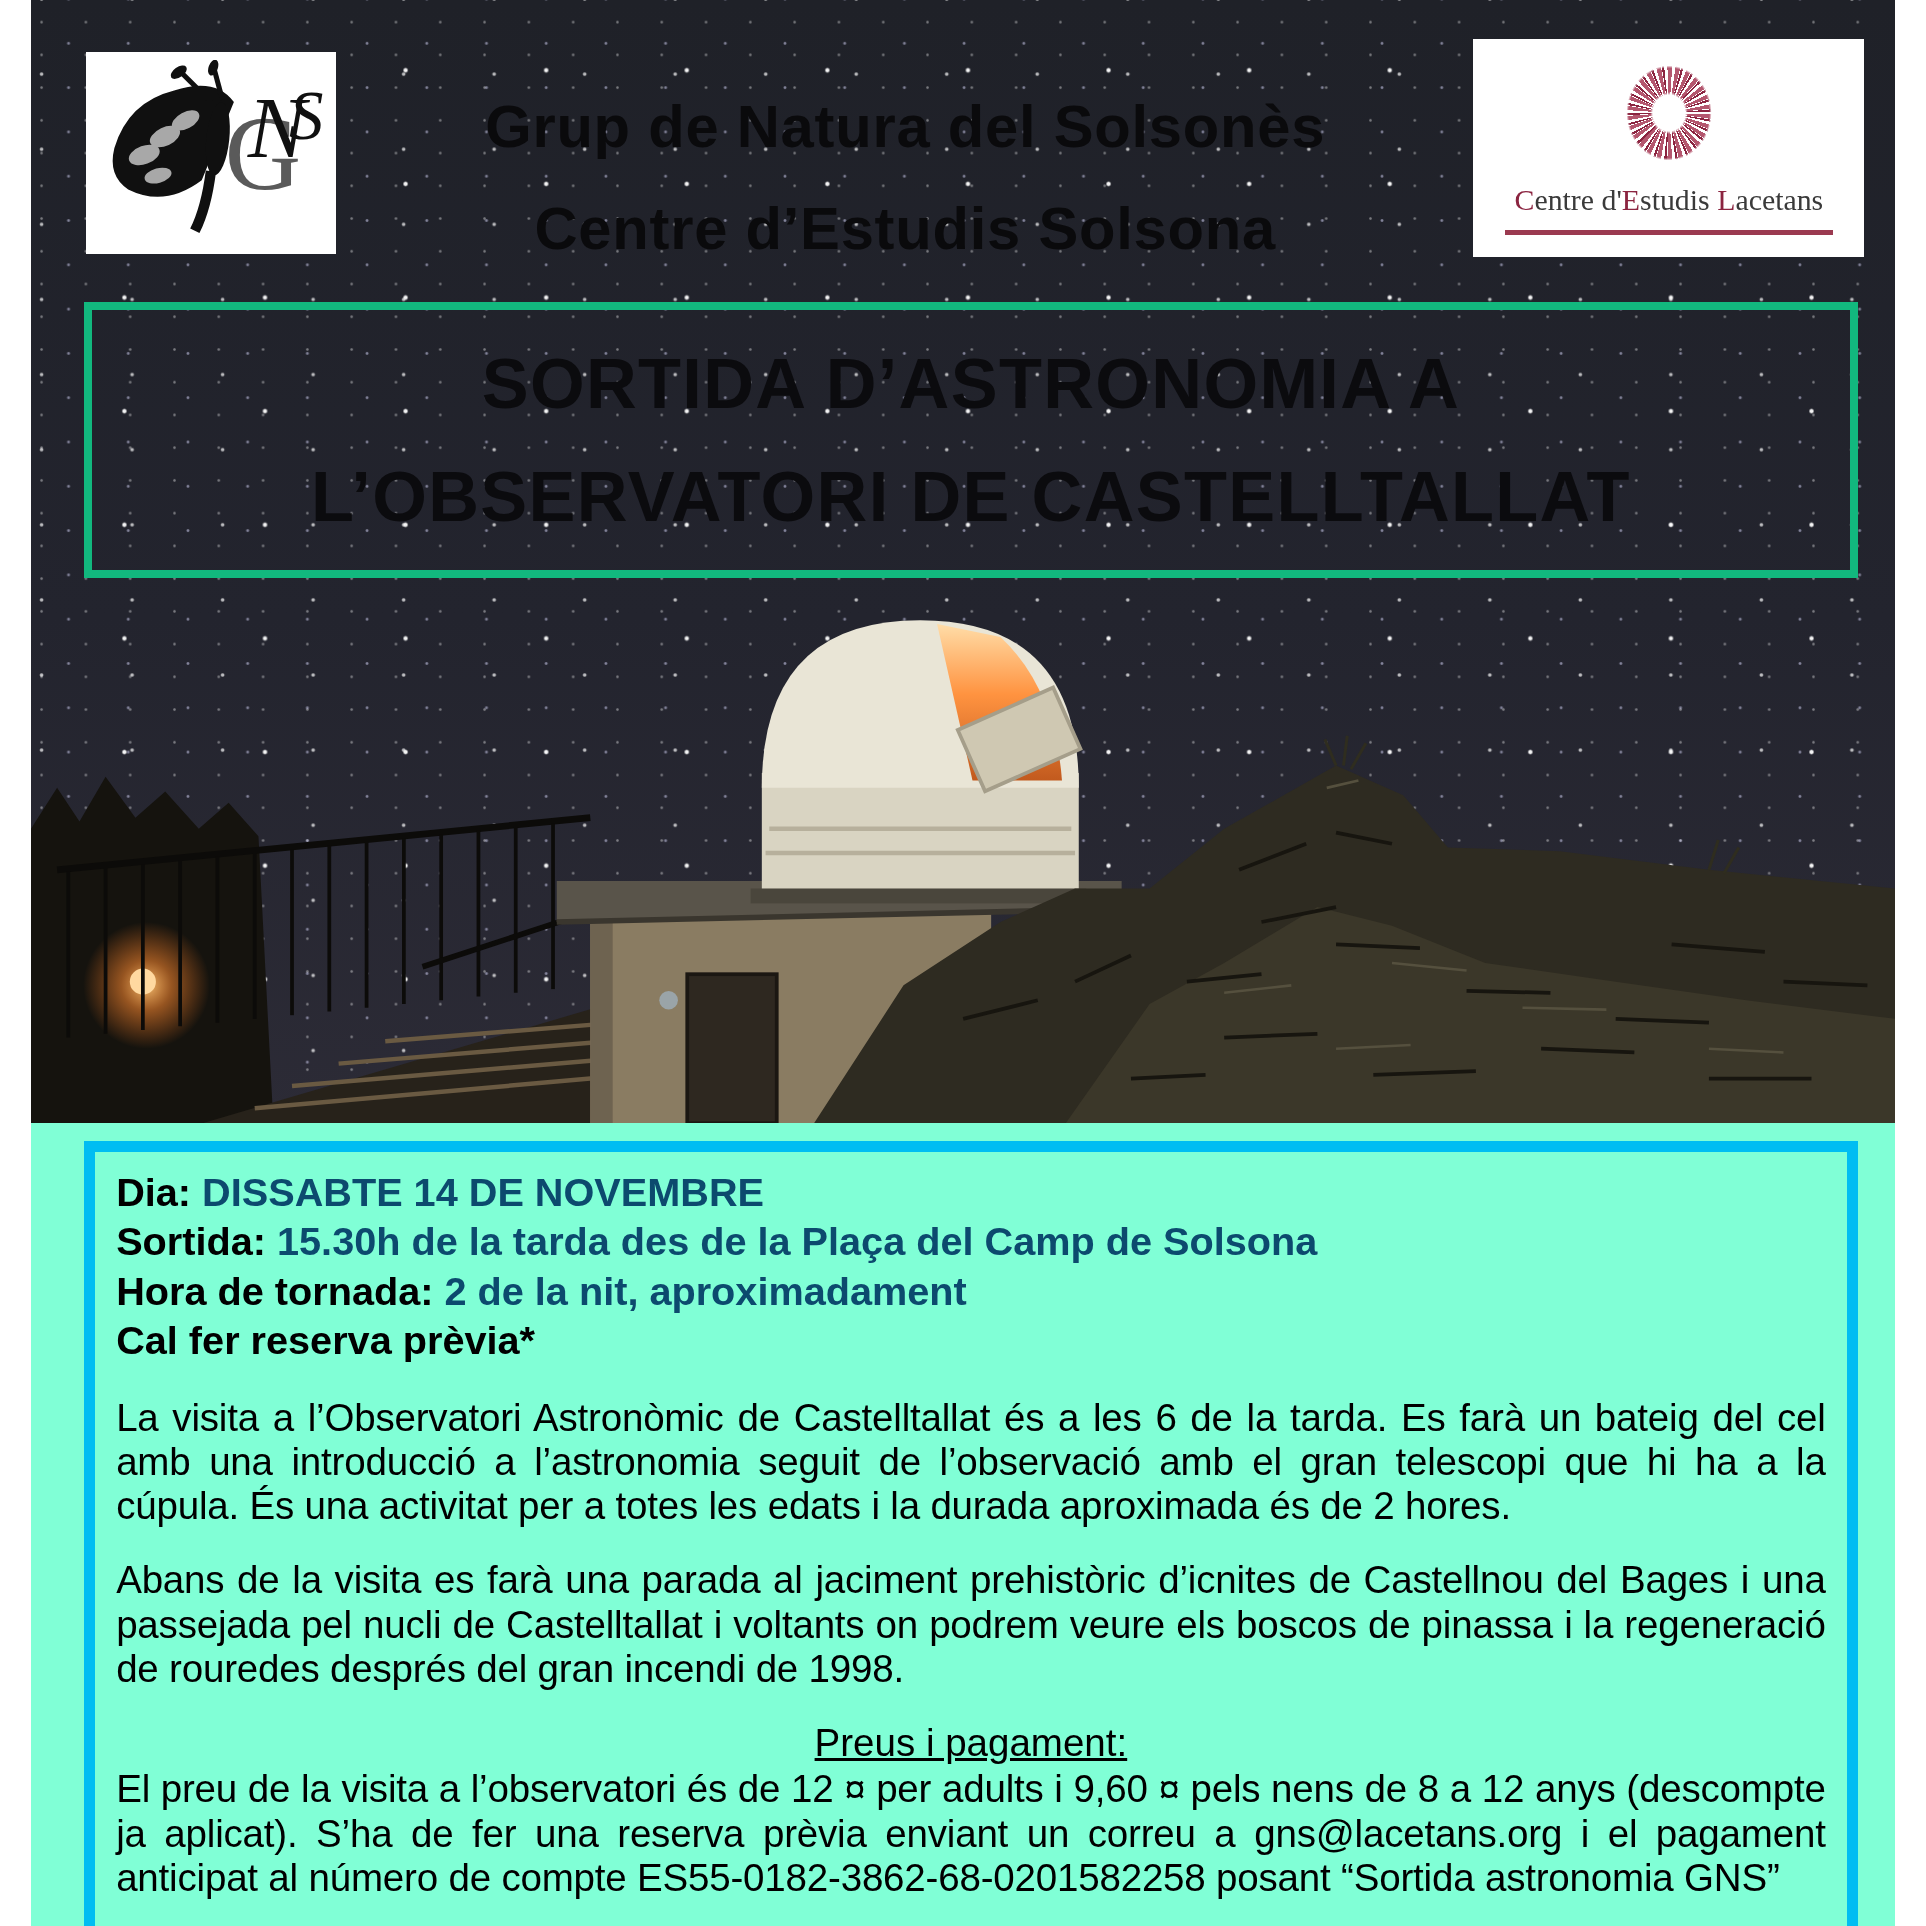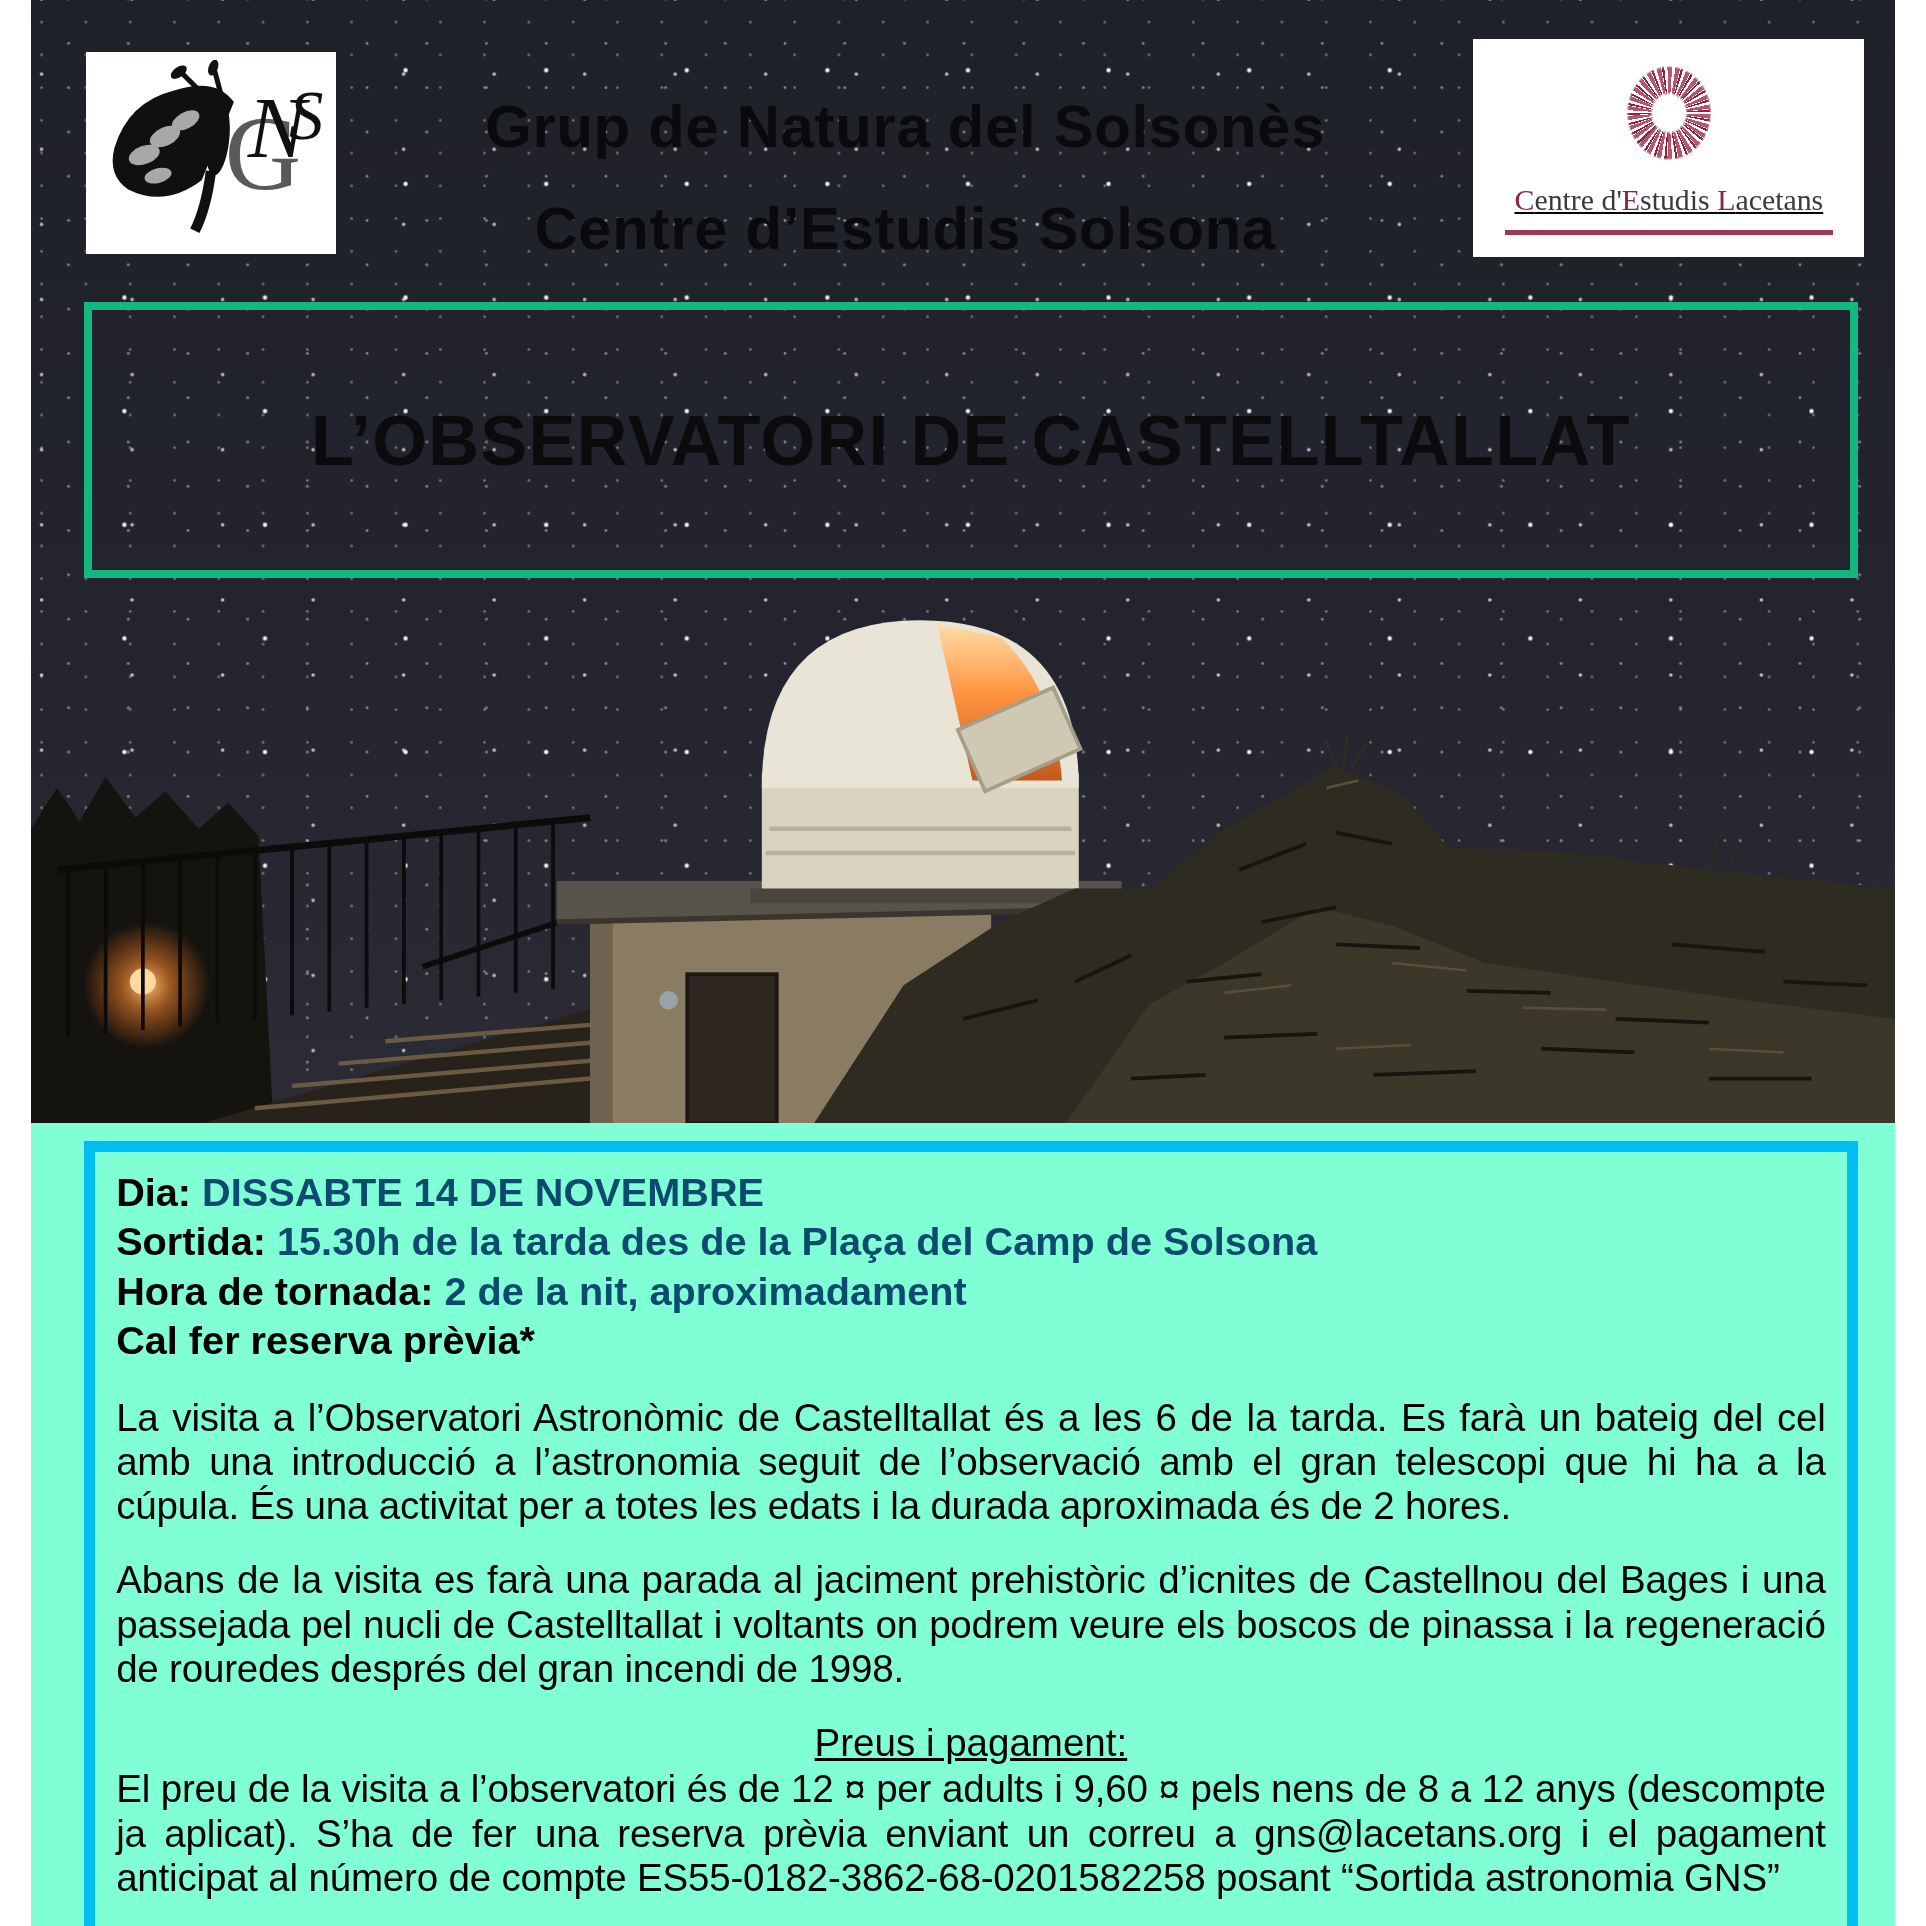--- a/index.html
+++ b/index.html
@@ -26,21 +26,21 @@
     background:#ffffff;z-index:3;display:flex;align-items:center;justify-content:center;
   }
   .gns-logo svg{width:92%;height:92%;}
   .org-names{
     position:absolute;left:18%;top:3.1%;width:58%;z-index:3;
     text-align:center;color:#0a0a0c;font-weight:bold;
   }
   .org-names .line{font-size:3.1vw;line-height:1.72;letter-spacing:0.04vw;}
   .cel-logo{
     position:absolute;left:76.5%;top:1.61%;width:20.3%;height:8.95%;
-    background:#ffffff;z-index:3;display:flex;flex-direction:column;align-items:center;justify-content:flex-start;text-decoration:underline;
+    background:#ffffff;z-index:3;display:flex;flex-direction:column;align-items:center;justify-content:flex-start;
   }
   .cel-burst{
     width:30%;height:46%;margin-top:6%;
     background:repeating-conic-gradient(from 8deg,#b4566e 0deg 6deg,rgba(0,0,0,0) 6deg 14deg),
                repeating-conic-gradient(from 1deg,#8b2440 0deg 3deg,rgba(0,0,0,0) 3deg 14deg);
     -webkit-mask:radial-gradient(ellipse 38% 50% at 50% 50%,transparent 0 36%,#000 42% 90%,transparent 95%);
             mask:radial-gradient(ellipse 38% 50% at 50% 50%,transparent 0 36%,#000 42% 90%,transparent 95%);
   }
   .cel-name{
     margin-top:5%;font-family:"Liberation Serif","DejaVu Serif",serif;
@@ -207,20 +207,21 @@
     <div class="line">Centre d’Estudis Solsona</div>
   </div>
 
   <div class="cel-logo">
     <div class="cel-burst"></div>
     <div class="cel-name"><span class="cap">C</span><span>entre d'</span><span class="cap">E</span><span>studis </span><span class="cap">L</span><span>acetans</span></div>
     <div class="cel-rule"></div>
   </div>
 
   <div class="title-box">
+    <div class="title-line">SORTIDA D’ASTRONOMIA A</div>
     <div class="title-line">L’OBSERVATORI DE CASTELLTALLAT</div>
   </div>
 
   <div class="aqua"></div>
 
   <div class="info-box">
     <p class="label-line"><span>Dia:</span> <span class="val">DISSABTE 14 DE NOVEMBRE</span></p>
     <p class="label-line"><span>Sortida:</span> <span class="val">15.30h de la tarda des de la Plaça del Camp de Solsona</span></p>
     <p class="label-line"><span>Hora de tornada:</span> <span class="val">2 de la nit, aproximadament</span></p>
     <p class="label-line">Cal fer reserva prèvia*</p>

